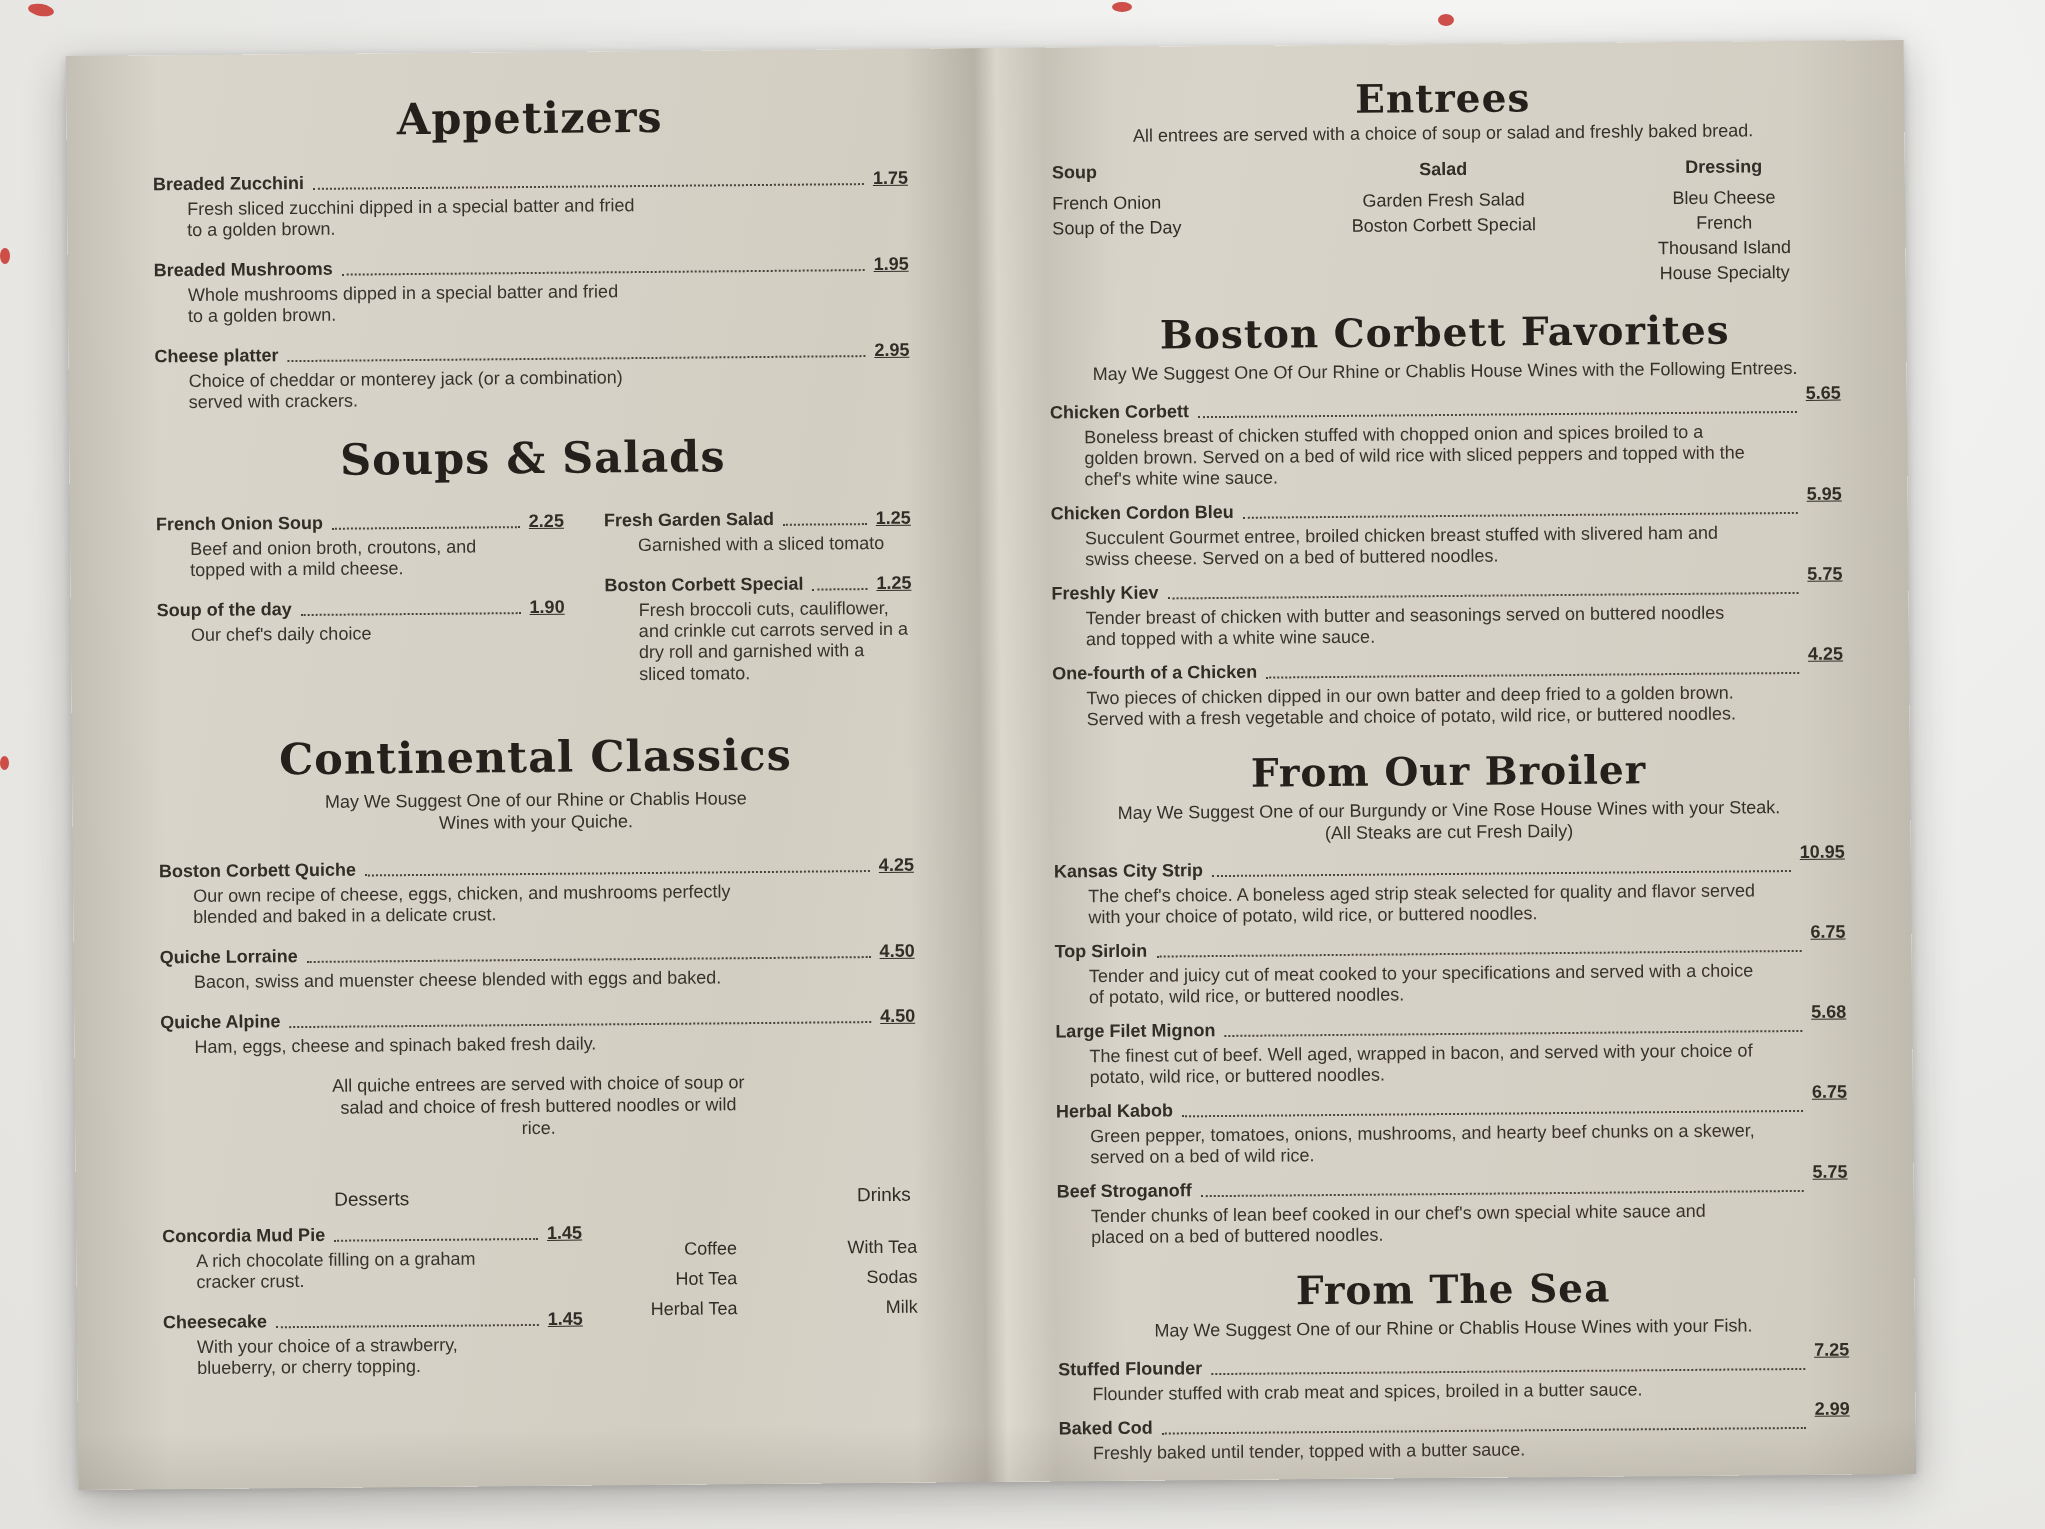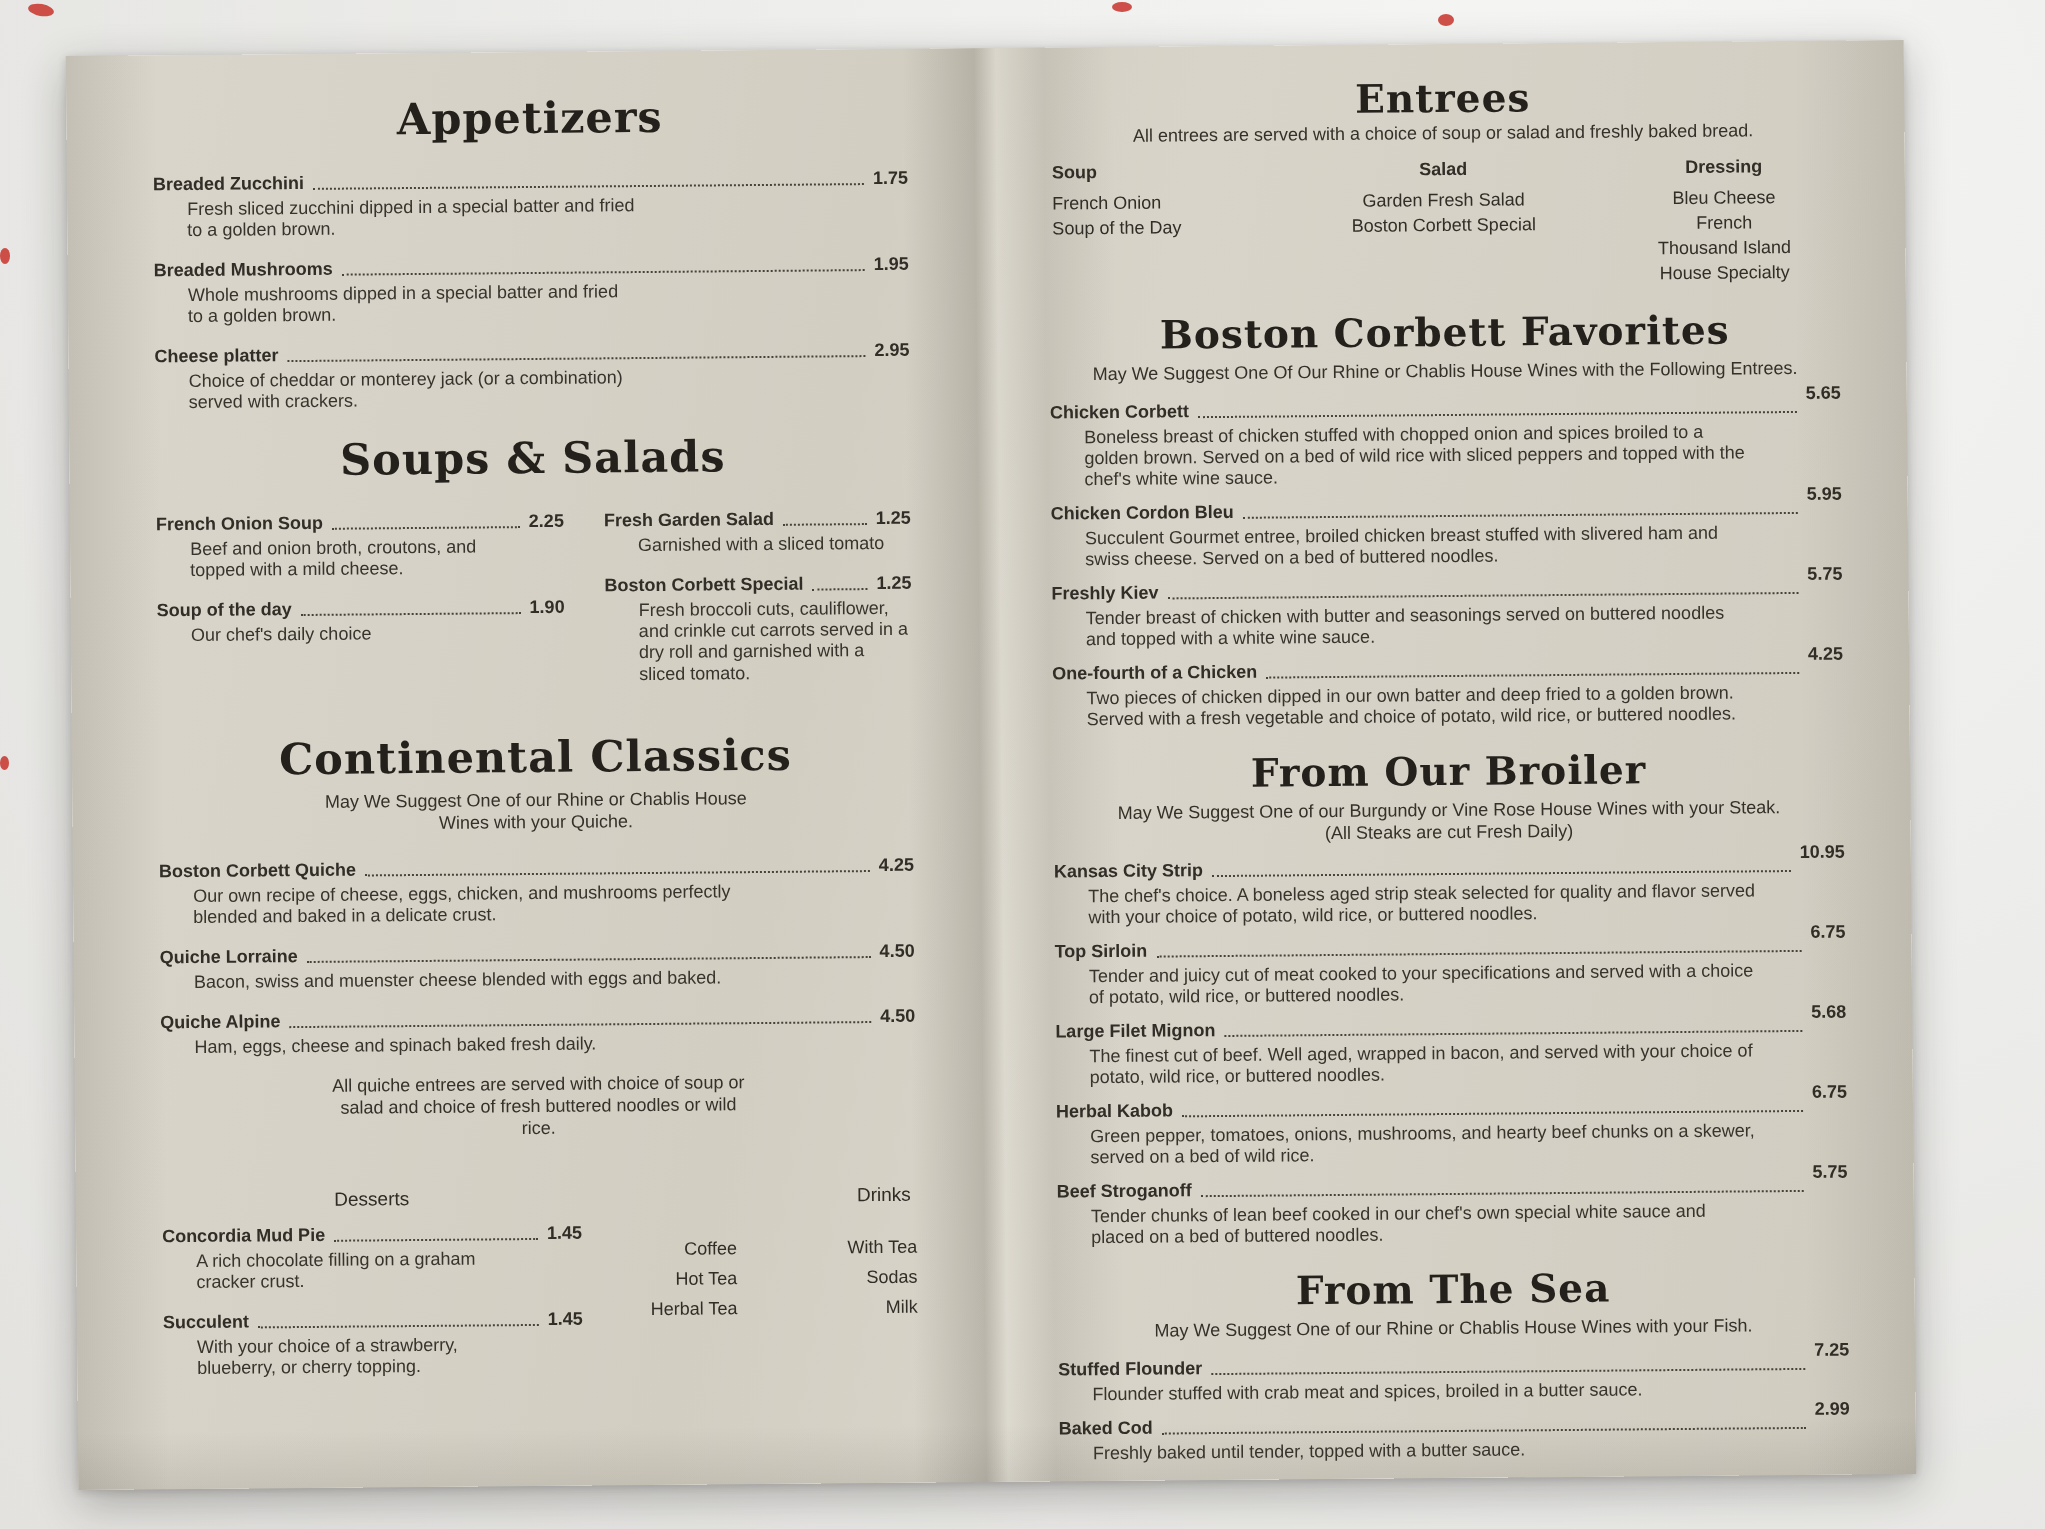--- a/index.html
+++ b/index.html
@@ -39,21 +39,21 @@
     margin:0;line-height:1.05;
   }
   .h-xl{font-size:43px;}
   .h-lg{font-size:39px;}
 
   .note{text-align:center;color:#35312a;}
   .item{margin-bottom:19px;}
   .row{display:flex;align-items:flex-end;}
   .iname{font-weight:700;white-space:nowrap;}
   .leader{flex:1;border-bottom:2px dotted #47423a;margin:0 9px 5px 9px;min-width:18px;}
-  .price{font-weight:700;white-space:nowrap;}
+  .price{font-weight:700;white-space:nowrap;text-decoration:underline;}
   .desc{margin-left:34px;margin-top:3px;line-height:1.17;color:#38332c;}
 
   
   .app-section{margin-top:30px;}
   .pg-left .app-section .desc{max-width:450px;}
   .twocol{display:grid;grid-template-columns:408px 1fr;column-gap:40px;margin-top:30px;}
   .twocol .desc{max-width:300px;}
   .cont-note{max-width:440px;margin:10px auto 24px auto;}
   .cont-items .desc{max-width:560px;}
   .cont-footer{max-width:430px;margin:14px auto 0 auto;}
@@ -201,21 +201,21 @@
           <div class="item">
             <div class="row">
               <span class="iname">Concordia Mud Pie</span>
               <span class="leader"></span>
               <span class="price">1.45</span>
             </div>
             <div class="desc" style="max-width:300px;">A rich chocolate filling on a graham cracker crust.</div>
           </div>
           <div class="item">
             <div class="row">
-              <span class="iname">Succulent</span>
+              <span class="iname">Cheesecake</span>
               <span class="leader"></span>
               <span class="price">1.45</span>
             </div>
             <div class="desc" style="max-width:320px;">With your choice of a strawberry, blueberry, or cherry topping.</div>
           </div>
         </div>
         <div>
           <div class="mini-head drinks-head">Drinks</div>
           <div class="drinks-lists">
             <div class="dlist">

